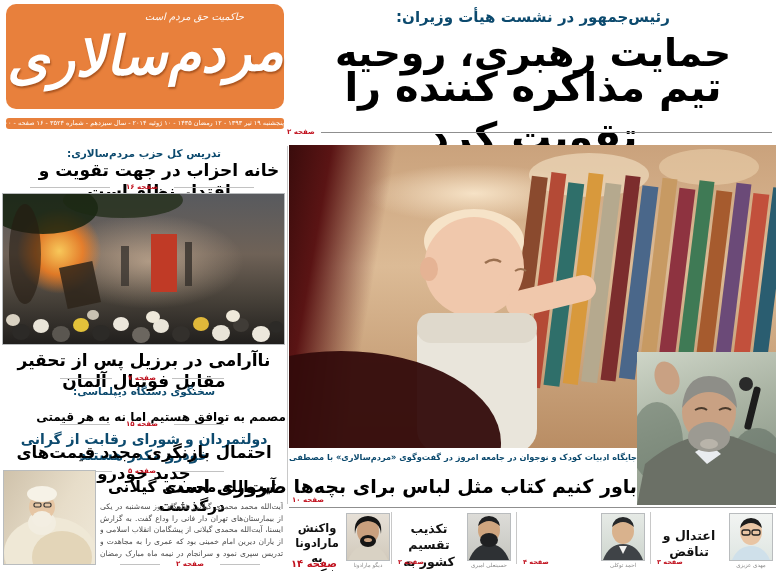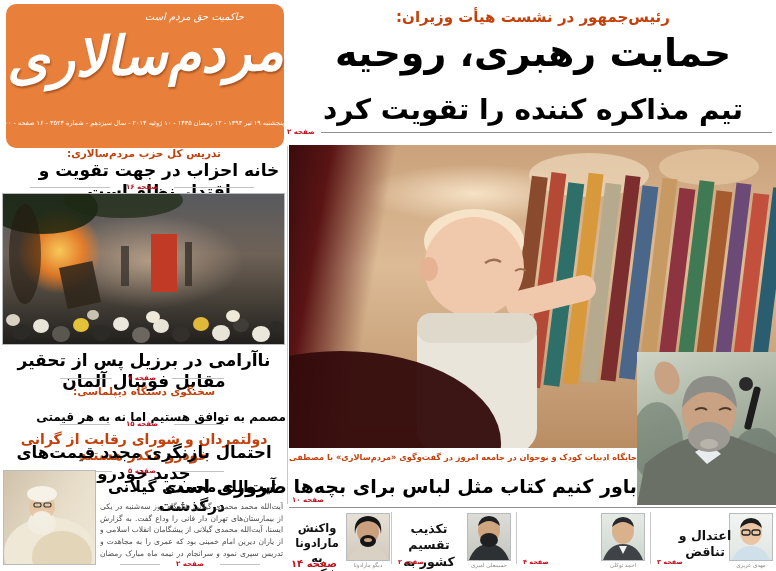--- a/index.html
+++ b/index.html
@@ -1,21 +1,21 @@
 <!DOCTYPE html>
 <html lang="fa" dir="rtl"><head>
 <meta charset="utf-8">
 <style>
   html,body{margin:0;padding:0;}
   body{
     width:776px;height:571px;position:relative;overflow:hidden;background:#ffffff;
     font-family:"DejaVu Sans","Liberation Sans",sans-serif;direction:rtl;
   }
   .abs{position:absolute;}
-  .kicker{font-weight:bold;color:#c2410c;text-align:center;}
+  .kicker{font-weight:bold;color:#0c4a6e;text-align:center;}
   .hl{font-weight:bold;color:#000;text-align:center;line-height:1.25;}
   .pm{color:#c1121f;font-weight:bold;font-size:7px;white-space:nowrap;}
   .marker-row{display:flex;align-items:center;gap:16px;}
   .mline{flex:1;height:1px;background:#c2c2c2;}
   .photo{border:1px solid #b9bcbe;box-sizing:border-box;overflow:hidden;}
   .masthead{
     background:#e8803c;border-radius:10px;color:#fff;
   }
   .masthead-title{
     position:absolute;left:0;right:0;top:22px;text-align:center;
@@ -35,29 +35,29 @@
   .note-hl{font-weight:bold;color:#111;font-size:12.5px;line-height:1.3;text-align:center;}
   .note-cap{font-size:5.5px;color:#8a8a8a;text-align:center;line-height:1.1;}
   .vsep{width:1px;background:#c8c8c8;}
   .rule{background:#8f8f8f;height:1px;}
   .feature-band{background:#ffffff;}
   svg{display:block;}
 </style>
 </head>
 <body>
 
-<div class="abs masthead" style="left:6px;top:4px;width:278px;height:144px;">
+<div class="abs masthead" style="left:6px;top:4px;width:278px;height:105px;">
   <div class="masthead-tagline">حاکمیت حق مردم است</div>
   <div class="masthead-title">مردم‌سالاری</div>
 </div>
 <div class="abs datestrip" style="left:6px;top:118px;width:278px;height:11px;">پنجشنبه ۱۹ تیر ۱۳۹۳ - ۱۲ رمضان ۱۴۳۵ - ۱۰ ژوئیه ۲۰۱۴ - سال سیزدهم - شماره ۳۵۲۴ - ۱۶ صفحه - ۱۰۰۰ ریال</div>
 
 <div class="abs kicker" style="left:300px;top:8px;width:466px;font-size:15px;">رئیس‌جمهور در نشست هیأت وزیران:</div>
 <div class="abs hl" style="left:300px;top:30px;width:466px;font-size:38px;">حمایت رهبری، روحیه</div>
-<div class="abs hl" style="left:295px;top:92px;width:476px;font-size:28px;">تیم مذاکره کننده را تقویت کرد</div>
+<div class="abs hl" style="left:295px;top:62px;width:476px;font-size:40px;">تیم مذاکره کننده را تقویت کرد</div>
 <div class="abs" style="left:287px;top:128px;width:485px;display:flex;align-items:center;gap:6px;direction:ltr;">
   <span class="pm">صفحه ۲</span>
   <span class="mline" style="background:#8f8f8f;"></span>
 </div>
 
 <div class="abs vsep" style="left:287px;top:146px;height:358px;"></div>
 
 <div class="abs kicker" style="left:2px;top:147px;width:284px;font-size:10.5px;">تدریس کل حزب مردم‌سالاری:</div>
 <div class="abs hl" style="left:17px;top:160px;width:284px;font-size:17px;">خانه احزاب در جهت تقویت و اقتدار نظام است</div>
 <div class="abs marker-row" style="left:30px;top:183px;width:224px;">
@@ -214,21 +214,21 @@
 <div class="abs" style="left:653px;top:510px;width:123px;height:58px;">
   <div class="abs photo" style="left:76px;top:3px;width:44px;height:48px;background:linear-gradient(180deg,#f2f4f2,#dfe6e2);">
     <svg width="42" height="46" viewBox="0 0 42 46">
       <path d="M2,46 Q8,32 21,32 Q34,32 40,46 Z" fill="#cfe0ea"></path>
       <ellipse cx="21" cy="18" rx="11" ry="13" fill="#e9c5a4"></ellipse>
       <path d="M10,14 Q12,4 21,4 Q30,4 32,14 Q26,9 21,9 Q16,9 10,14 Z" fill="#1c1c1c"></path>
       <rect x="12" y="16" width="8" height="5" rx="2" fill="none" stroke="#222" stroke-width="1.3"></rect>
       <rect x="22" y="16" width="8" height="5" rx="2" fill="none" stroke="#222" stroke-width="1.3"></rect>
     </svg>
   </div>
-  <div class="abs note-hl" style="left:16px;top:18px;width:72px;">اعتدال و تناقض</div>
+  <div class="abs note-hl" style="left:0px;top:18px;width:72px;">اعتدال و تناقض</div>
   <div class="abs note-cap" style="left:76px;top:52px;width:44px;">مهدی عزیزی</div>
   <div class="abs pm" style="left:4px;top:48px;font-size:6.5px;">صفحه ۳</div>
 </div>
 
 <div class="abs" style="left:519px;top:510px;width:129px;height:58px;">
   <div class="abs photo" style="left:82px;top:3px;width:44px;height:48px;background:linear-gradient(180deg,#e6eae6,#cfd6cf);">
     <svg width="42" height="46" viewBox="0 0 42 46">
       <path d="M1,46 Q7,30 21,30 Q35,30 41,46 Z" fill="#3f4347"></path>
       <path d="M17,32 L21,40 L25,32 Z" fill="#f2f2f0"></path>
       <ellipse cx="21" cy="17" rx="11" ry="13" fill="#d9b28d"></ellipse>

